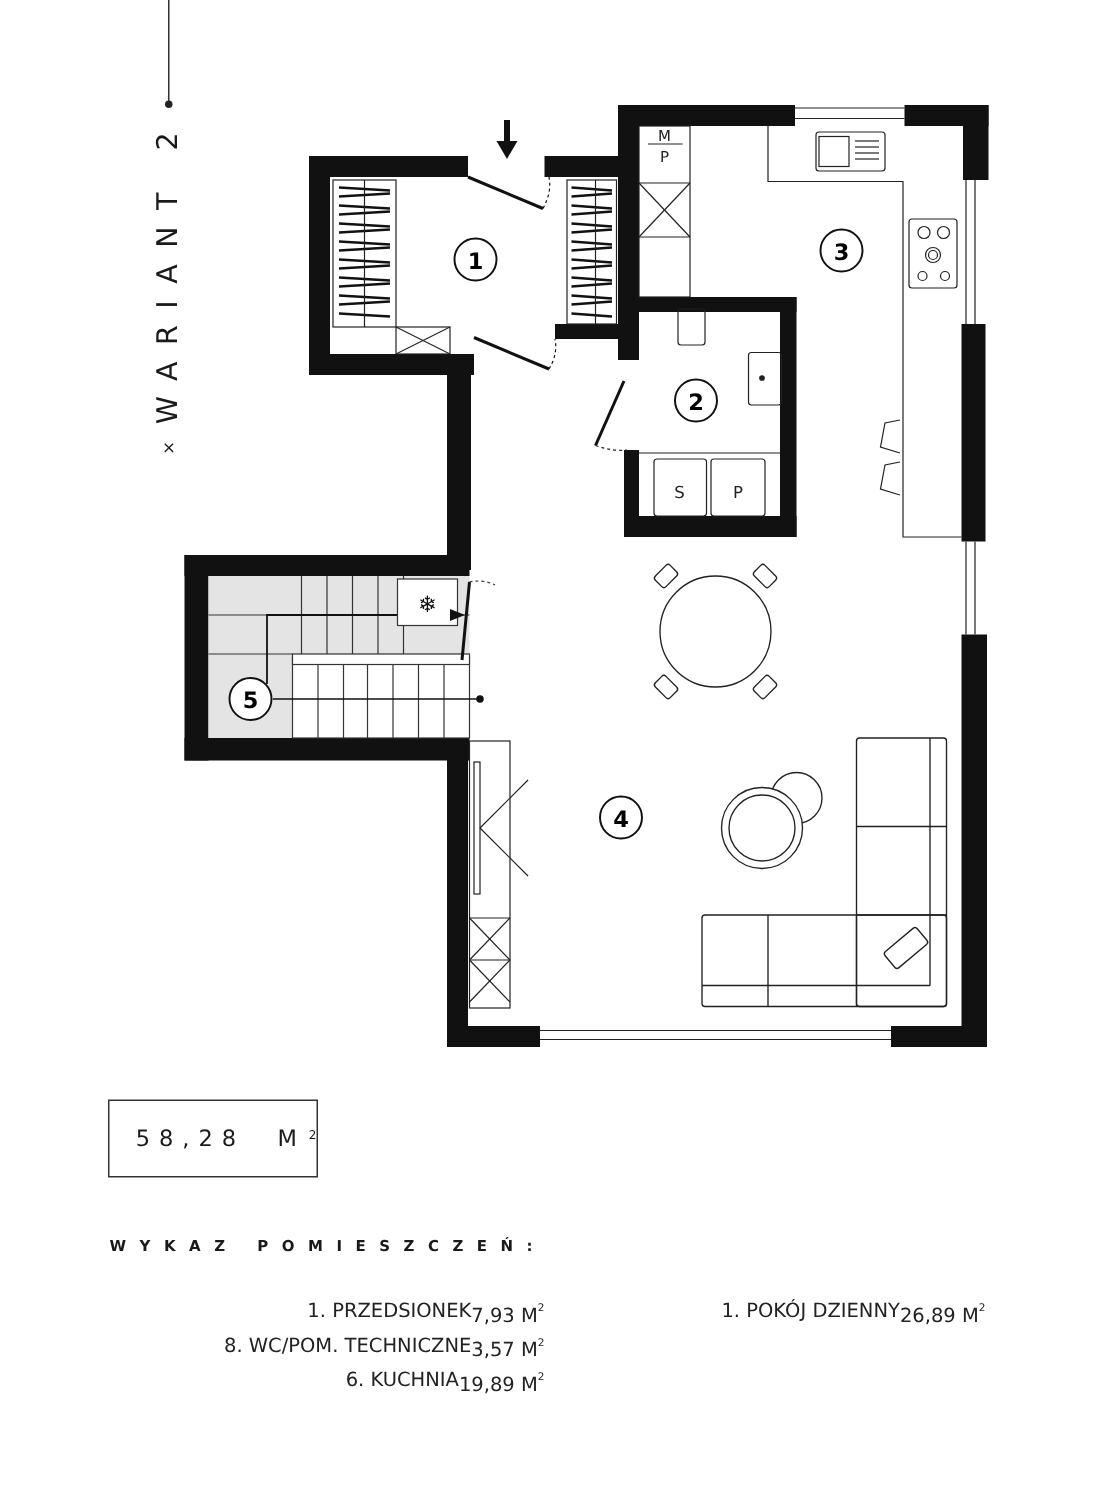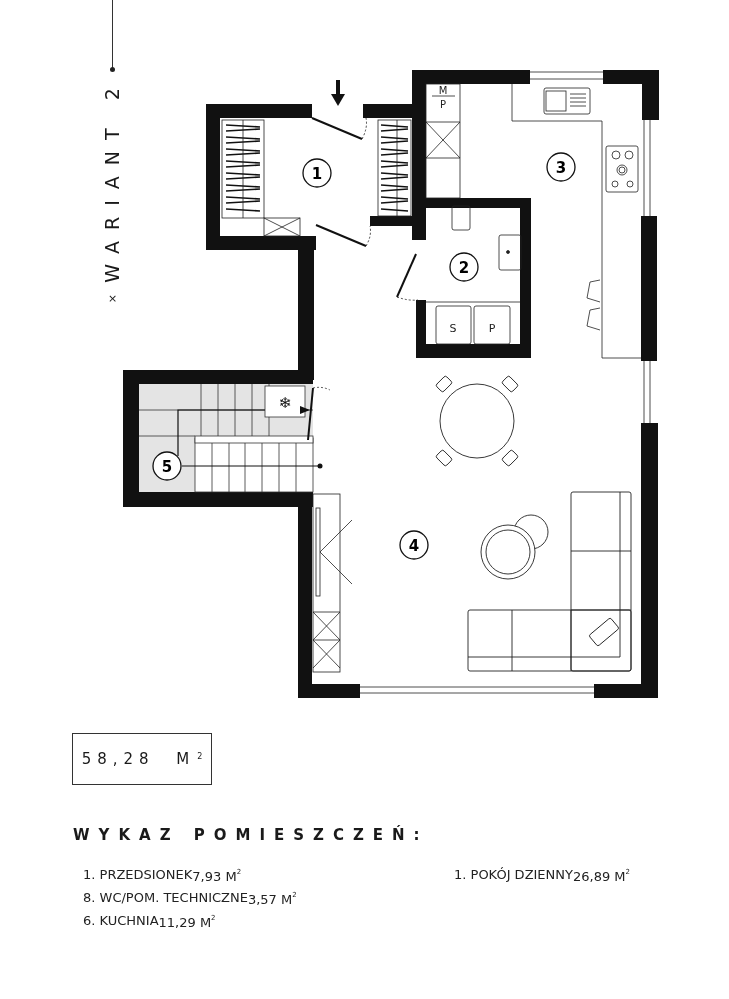--- a/index.html
+++ b/index.html
@@ -6,26 +6,26 @@
   body { width: 729px; height: 999px; position: relative; overflow: hidden;
          font-family: "DejaVu Sans", "Liberation Sans", sans-serif; color: #1a1a1a; }
   .side-label { position: absolute; left: 40px; top: 0; width: 70px; height: 310px; }
   .side-line { position: absolute; left: 72px; top: 0; width: 1px; height: 70px; background: #333; }
   .side-dot { position: absolute; left: 70px; top: 67px; width: 5px; height: 5px; border-radius: 50%; background: #222; }
   .side-text { position: absolute; left: 72px; top: 180px; transform: translate(-50%, -50%) rotate(-90deg);
                font-size: 19px; letter-spacing: 11px; white-space: nowrap; font-weight: 400; }
   .side-x { position: absolute; left: 68px; top: 292px; font-size: 11px; }
   .plan { position: absolute; left: 0; top: 0; width: 729px; height: 710px; }
   .area-box { position: absolute; left: 72px; top: 733px; width: 140px; height: 52px;
-              border: 1px solid #333; box-sizing: border-box; display: flex; align-items: center; justify-content: center;
+              border: 1px solid #333; box-sizing: border-box; display: flex; align-items: center; justify-content: flex-end;
               font-size: 15px; letter-spacing: 6px; }
   .area-box sup { font-size: 8px; letter-spacing: 0; margin-left: 2px; position: relative; top: -3px; }
-  .rooms-title { position: absolute; left: 73px; top: 826px; font-size: 15px; font-weight: 700; letter-spacing: 9px; white-space: nowrap; }
+  .rooms-title { position: absolute; left: 73px; top: 826px; font-size: 10px; font-weight: 700; letter-spacing: 9px; white-space: nowrap; }
   .rooms-col { position: absolute; top: 866px; font-size: 13px; color: #222; }
-  .rooms-col .row { display: flex; justify-content: flex-start; height: 23px; line-height: 17px; margin-left: 10px; }
+  .rooms-col .row { display: flex; justify-content: flex-end; height: 23px; line-height: 17px; margin-left: 10px; }
   .rooms-col .val sup { font-size: 7px; position: relative; top: -2px; }
   .col1 { left: 73px; width: 290px; }
   .col2 { left: 444px; width: 213px; }
   .room-num { font-family: "DejaVu Sans", sans-serif; font-weight: 700; font-size: 15px; }
 </style>
 </head>
 <body>
 
 <div class="side-label">
   <div class="side-line"></div>
@@ -280,21 +280,21 @@
   <div class="row">
     <span>1. PRZEDSIONEK</span>
     <span class="val"><span>7,93</span> <span>M</span><sup>2</sup></span>
   </div>
   <div class="row">
     <span>8. WC/POM. TECHNICZNE</span>
     <span class="val"><span>3,57</span> <span>M</span><sup>2</sup></span>
   </div>
   <div class="row">
     <span>6. KUCHNIA</span>
-    <span class="val"><span>11,29</span> <span>M</span><sup>2</sup></span>
+    <span class="val"><span>19,89</span> <span>M</span><sup>2</sup></span>
   </div>
 </div>
 
 <div class="rooms-col col2">
   <div class="row">
     <span>1. POKÓJ DZIENNY</span>
     <span class="val"><span>26,89</span> <span>M</span><sup>2</sup></span>
   </div>
 </div>
 

